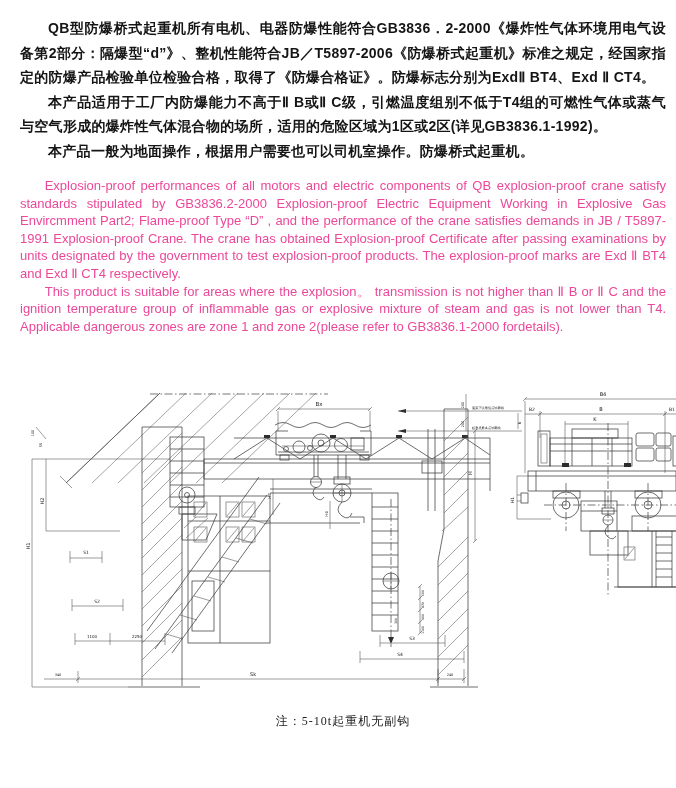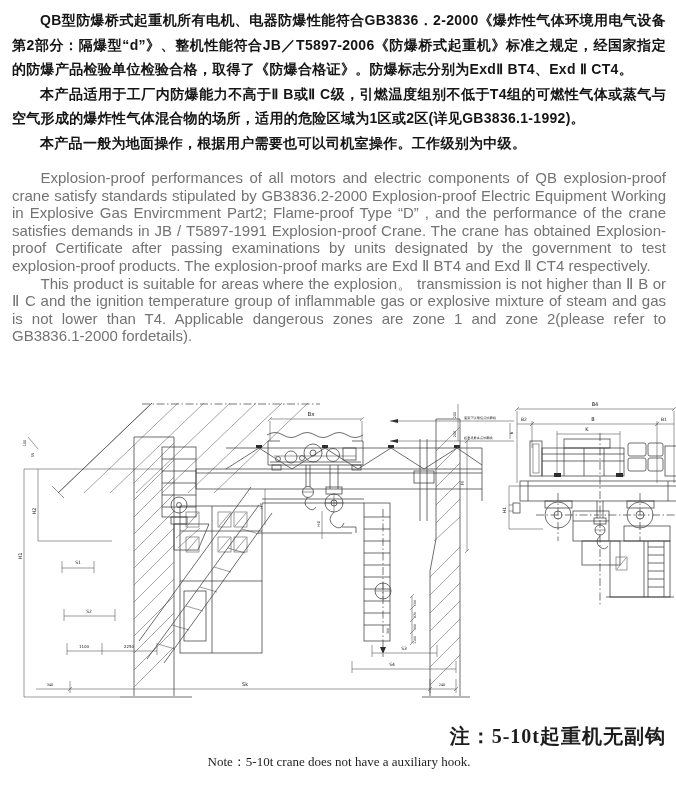--- a/index.html
+++ b/index.html
@@ -1,44 +1,44 @@
 <!DOCTYPE html>
 <html><head>
 <meta charset="utf-8">
 <style>
   html,body{margin:0;padding:0;}
   body{width:676px;height:788px;background:#ffffff;color:#1b1b1b;
        font-family:"Liberation Sans",sans-serif;overflow:hidden;}
-  .page{padding:8px 10px 0 12px;}
+  .page{padding:16px 10px 0 12px;margin-left:8px;}
   .zh p{margin:0;font-size:14px;line-height:24.5px;text-align:justify;
         text-indent:2em;font-weight:600;letter-spacing:.3px;color:#151515;}
   .en{margin-top:14px;}
-  .en p{margin:0;font-size:15px;line-height:17.6px;text-align:justify;
-        text-indent:1.9em;color:#737373;}
+  .en p{margin:0;font-size:13px;line-height:17.6px;text-align:justify;
+        text-indent:1.9em;color:#ec4899;}
   .drawing{margin-top:46px;height:324px;position:relative;}
   .drawing svg{display:block;}
   .dl{stroke:#3d3d3d;stroke-width:.75;fill:none;}
   .dt{stroke:#4a4a4a;stroke-width:.55;fill:none;}
   .dd{stroke:#3d3d3d;stroke-width:.7;fill:none;stroke-dasharray:8 2.5 1.5 2.5;}
   .hx{stroke:#5a5a5a;stroke-width:.55;fill:none;}
   .fs{fill:#2e2e2e;stroke:none;}
   svg text{fill:#191919;font-family:"DejaVu Sans",sans-serif;}
   .footnote{margin-top:8px;font-family:"Liberation Serif",serif;color:#1d1d1d;}
-  .fn-zh{text-align:right;font-size:20px;letter-spacing:1px;font-weight:bold;}
+  .fn-zh{text-align:center;font-size:12px;letter-spacing:1px;}
   .fn-en{text-align:center;font-size:13px;margin-top:3px;}
 </style>
 </head>
 <body>
 
 <div class="page">
 
   <section class="zh">
     <p>QB型防爆桥式起重机所有电机、电器防爆性能符合GB3836．2-2000《爆炸性气体环境用电气设备第2部分：隔爆型“d”》、整机性能符合JB／T5897-2006《防爆桥式起重机》标准之规定，经国家指定的防爆产品检验单位检验合格，取得了《防爆合格证》。防爆标志分别为ExdⅡ BT4、Exd Ⅱ CT4。</p>
     <p>本产品适用于工厂内防爆能力不高于Ⅱ B或Ⅱ C级，引燃温度组别不低于T4组的可燃性气体或蒸气与空气形成的爆炸性气体混合物的场所，适用的危险区域为1区或2区(详见GB3836.1-1992)。</p>
-    <p>本产品一般为地面操作，根据用户需要也可以司机室操作。工作级别为中级。</p>
+    <p>本产品一般为地面操作，根据用户需要也可以司机室操作。防爆桥式起重机。</p>
   </section>
 
   <section class="en">
     <p>Explosion-proof performances of all motors and electric components of QB explosion-proof crane satisfy standards stipulated by GB3836.2-2000 Explosion-proof Electric Equipment Working in Explosive Gas Envircmment Part2; Flame-proof Type “D” , and the performance of the crane satisfies demands in JB / T5897-1991 Explosion-proof Crane.  The crane has obtained Explosion-proof Certificate after passing examinations by units designated by the government to test explosion-proof products.  The explosion-proof marks are Exd Ⅱ BT4 and Exd Ⅱ CT4 respectively.</p>
     <p>This product is suitable for areas where the explosion。 transmission is not higher than Ⅱ B or Ⅱ C and the ignition temperature group of inflammable gas or explosive mixture of steam and gas is not lower than T4.  Applicable dangerous zones are zone 1 and zone 2(please refer to GB3836.1-2000 fordetails).</p>
   </section>
 
   <div class="drawing">
     <svg width="676" height="324" viewBox="0 0 676 324">
 
@@ -388,16 +388,15 @@
         <text x="581" y="30" font-size="5" text-anchor="middle">B</text>
         <text x="652" y="30" font-size="4.5" text-anchor="middle">B1</text>
         <text x="575" y="40" font-size="5" text-anchor="middle">K</text>
         <text x="494" y="119" font-size="4.5" transform="rotate(-90 494 119)" text-anchor="middle">H1</text>
       </g>
     </svg>
   </div>
 
   <div class="footnote">
     <div class="fn-zh">注：5-10t起重机无副钩</div>
-    <div class="fn-en">Note：5-10t crane does not have a auxiliary hook.</div>
   </div>
 
 </div>
 
 </body></html>

